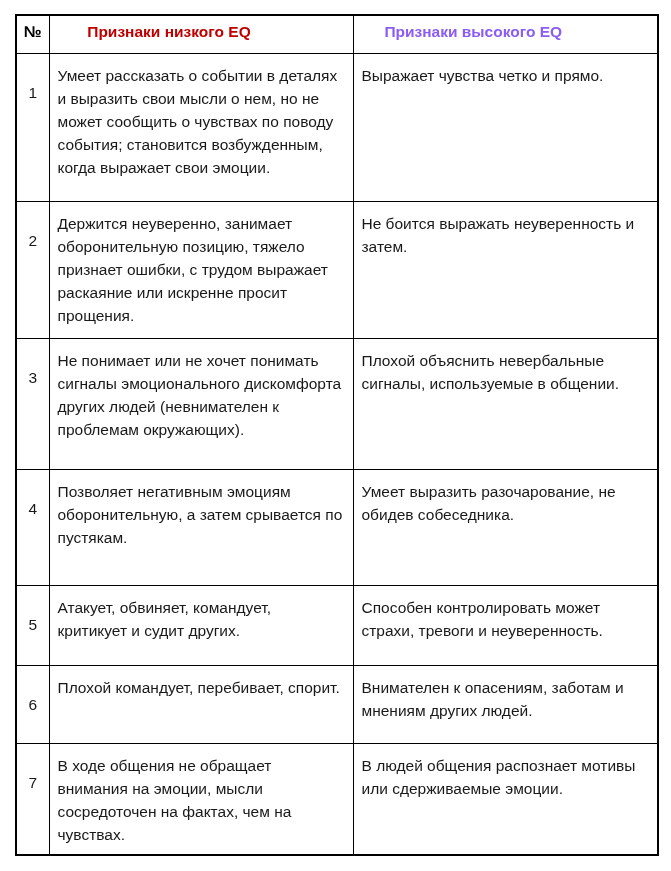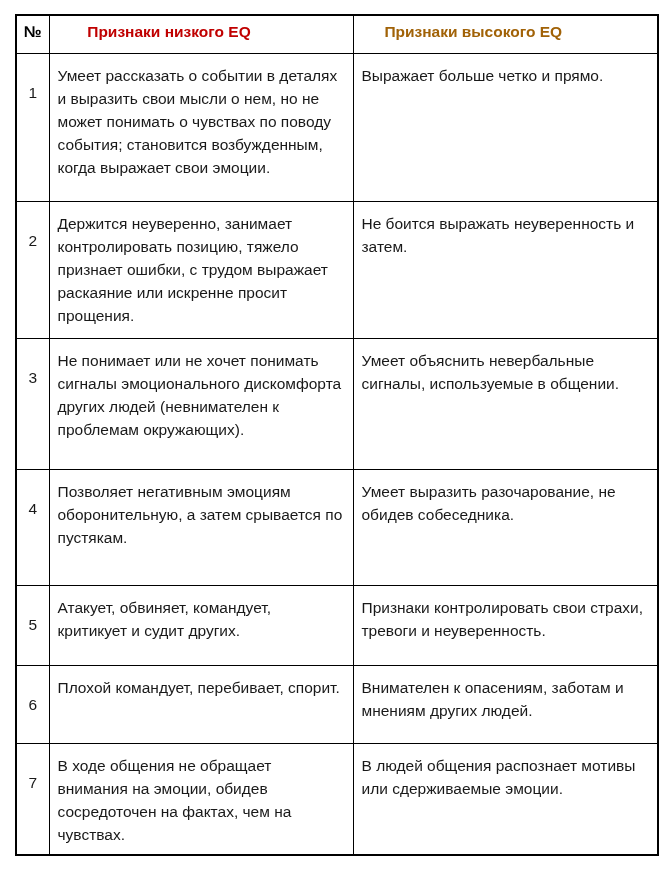--- a/index.html
+++ b/index.html
@@ -71,52 +71,52 @@
   <table class="eq-table">
     <colgroup>
       <col class="c-num">
       <col class="c-low">
       <col class="c-high">
     </colgroup>
     <tbody>
       <tr class="hdr">
         <th class="h-num">№</th>
         <th class="h-col hdr-red" style="color: rgb(192, 0, 0);">Признаки низкого EQ</th>
-        <th class="h-col hdr-red" style="color: #a16207;">Признаки высокого EQ</th>
+        <th class="h-col hdr-red" style="color: #8b5cf6;">Признаки высокого EQ</th>
       </tr>
       <tr class="r1">
         <td class="num">1</td>
-        <td class="txt">Умеет рассказать о событии в деталях и выразить свои мысли о нем, но не может понимать о чувствах по поводу события; становится возбужденным, когда выражает свои эмоции.</td>
-        <td class="txt">Выражает больше четко и прямо.</td>
+        <td class="txt">Умеет рассказать о событии в деталях и выразить свои мысли о нем, но не может сообщить о чувствах по поводу события; становится возбужденным, когда выражает свои эмоции.</td>
+        <td class="txt">Выражает чувства четко и прямо.</td>
       </tr>
       <tr class="r2">
         <td class="num">2</td>
-        <td class="txt">Держится неуверенно, занимает контролировать позицию, тяжело признает ошибки, с трудом выражает раскаяние или искренне просит прощения.</td>
+        <td class="txt">Держится неуверенно, занимает оборонительную позицию, тяжело признает ошибки, с трудом выражает раскаяние или искренне просит прощения.</td>
         <td class="txt">Не боится выражать неуверенность и затем.</td>
       </tr>
       <tr class="r3">
         <td class="num">3</td>
         <td class="txt">Не понимает или не хочет понимать сигналы эмоционального дискомфорта других людей (невнимателен к проблемам окружающих).</td>
-        <td class="txt">Умеет объяснить невербальные сигналы, используемые в общении.</td>
+        <td class="txt">Плохой объяснить невербальные сигналы, используемые в общении.</td>
       </tr>
       <tr class="r4">
         <td class="num">4</td>
         <td class="txt">Позволяет негативным эмоциям оборонительную, а затем срывается по пустякам.</td>
         <td class="txt">Умеет выразить разочарование, не обидев собеседника.</td>
       </tr>
       <tr class="r5">
         <td class="num">5</td>
         <td class="txt">Атакует, обвиняет, командует, критикует и судит других.</td>
-        <td class="txt">Признаки контролировать свои страхи, тревоги и неуверенность.</td>
+        <td class="txt">Способен контролировать может страхи, тревоги и неуверенность.</td>
       </tr>
       <tr class="r6">
         <td class="num">6</td>
         <td class="txt">Плохой командует, перебивает, спорит.</td>
         <td class="txt">Внимателен к опасениям, заботам и мнениям других людей.</td>
       </tr>
       <tr class="r7">
         <td class="num">7</td>
-        <td class="txt">В ходе общения не обращает внимания на эмоции, обидев сосредоточен на фактах, чем на чувствах.</td>
+        <td class="txt">В ходе общения не обращает внимания на эмоции, мысли сосредоточен на фактах, чем на чувствах.</td>
         <td class="txt">В людей общения распознает мотивы или сдерживаемые эмоции.</td>
       </tr>
     </tbody>
   </table>
 </div>
 
 </body></html>

